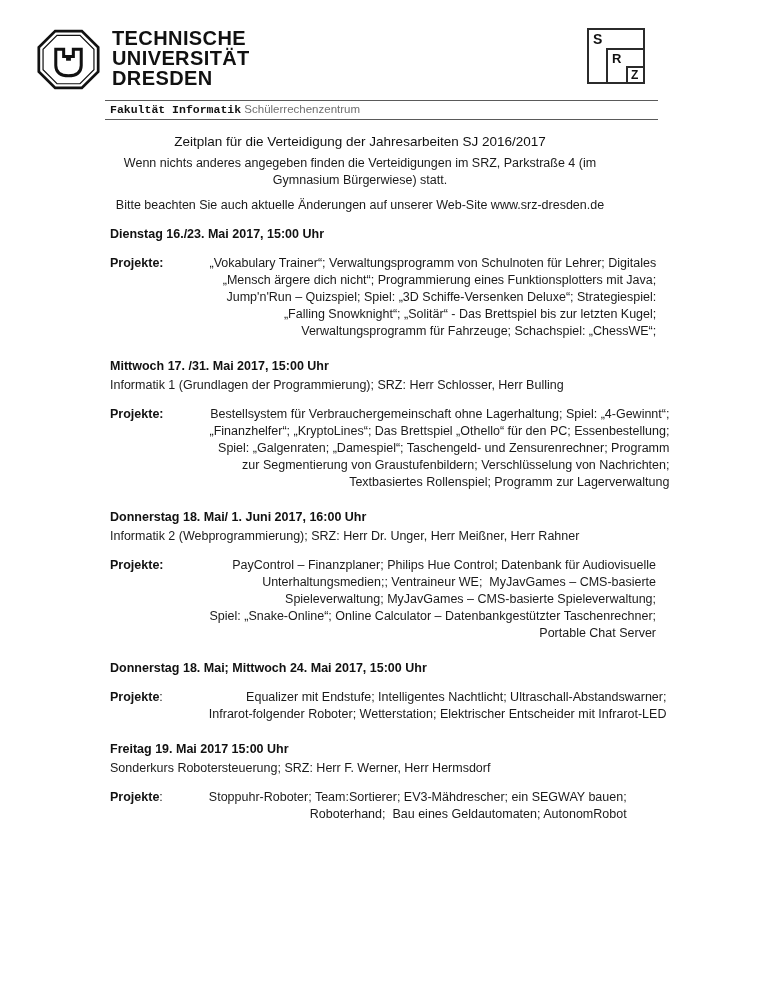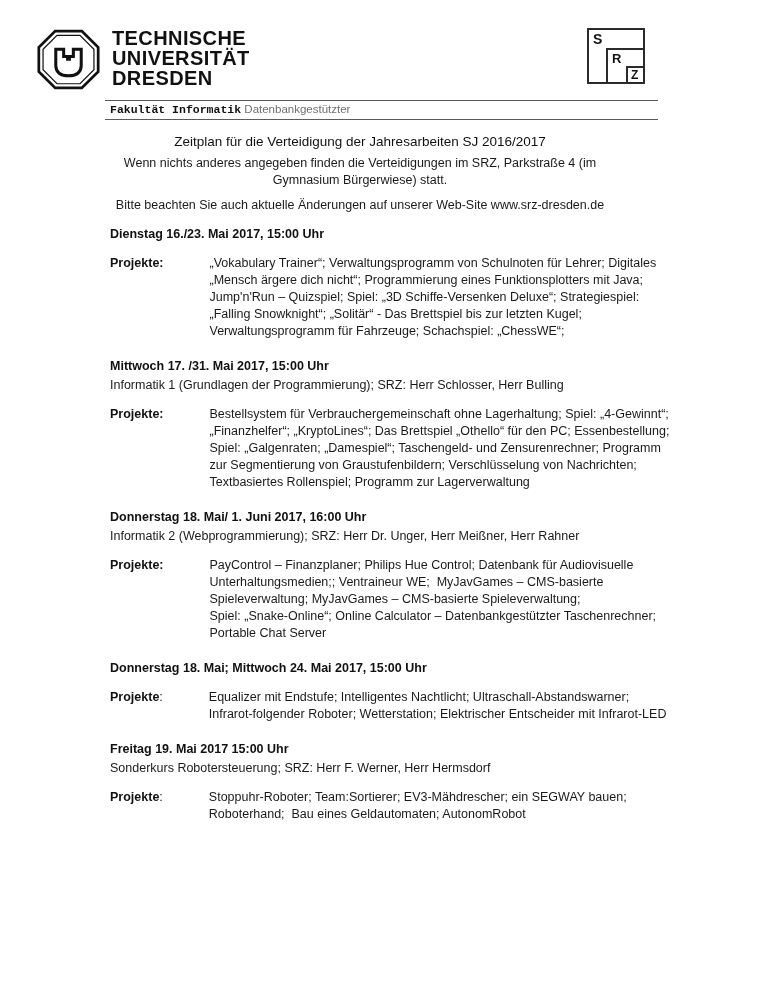--- a/index.html
+++ b/index.html
@@ -47,21 +47,21 @@
   }
 
   
   .sessions { margin-top:12px; }
   .session { margin-bottom:18px; }
   .sess-head { font-size:12.5px; font-weight:bold; line-height:17px; color:#111; }
   .sess-course { font-size:12.5px; line-height:17px; margin-top:2px; }
   .sess-projects { display:flex; margin-top:12px; font-size:12.5px; line-height:17px;gap:41px; }
   .proj-label { font-weight:bold; white-space:nowrap; color:#111; }
   .proj-label .rest { font-weight:normal; color:#1a1a1a; }
-  .proj-text { white-space:pre; margin-left:5px; }
+  .proj-text { white-space:pre; margin-left:5px;text-align:right; }
 </style>
 </head>
 <body>
 
 <div class="page">
 
   <div class="tu-logo">
     <svg width="63" height="61" viewBox="0 0 104 100" aria-hidden="true">
       <polygon points="30,3 74,3 101,30 101,70 74,97 30,97 3,70 3,30" fill="none" stroke="#111" stroke-width="4.5"></polygon>
       <polygon points="33,10 71,10 94,33 94,67 71,90 33,90 10,67 10,33" fill="none" stroke="#111" stroke-width="2"></polygon>
@@ -80,21 +80,21 @@
       <span class="letter srz-r">R</span>
       <div class="srz-z-sq" style="left:18px; top:16px;">
         <span class="letter srz-z">Z</span>
       </div>
     </div>
   </div>
 
   <div class="rule rule-top"></div>
   <div class="faculty-line">
     <span class="faculty-bold">Fakultät Informatik</span>
-    <span class="faculty-unit">Datenbankgestützter</span>
+    <span class="faculty-unit">Schülerrechenzentrum</span>
   </div>
   <div class="rule rule-bottom"></div>
 
   <div class="content">
     <div class="doc-title">Zeitplan für die Verteidigung der Jahresarbeiten SJ 2016/2017</div>
     <div class="doc-subtitle">Wenn nichts anderes angegeben finden die Verteidigungen im SRZ, Parkstraße 4 (im
 Gymnasium Bürgerwiese) statt.</div>
     <div class="doc-note">Bitte beachten Sie auch aktuelle Änderungen auf unserer Web-Site www.srz-dresden.de</div>
 
     <div class="sessions">

